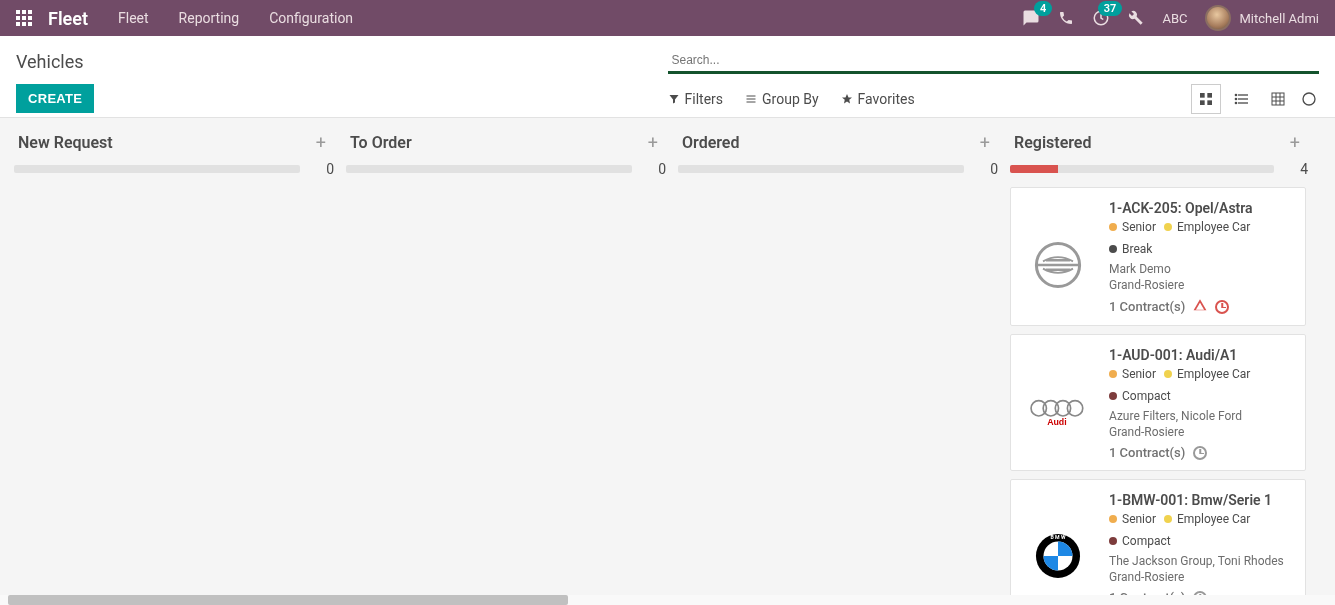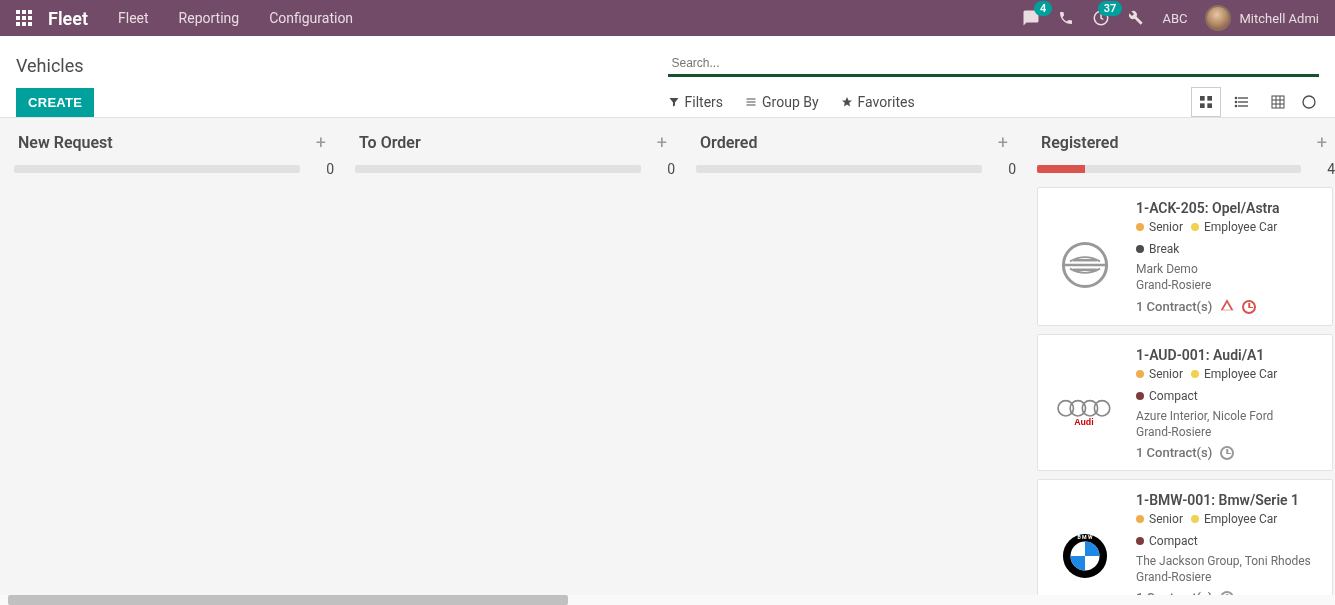--- a/index.html
+++ b/index.html
@@ -6,33 +6,33 @@
 body { font-family: -apple-system, BlinkMacSystemFont, "Segoe UI", Roboto, "Helvetica Neue", Arial, sans-serif; font-size: 13px; background: #f9f9f9; color: #4c4c4c; overflow: hidden; width: 1335px; height: 605px; }
 .topnav { background: #714b67; color: #fff; height: 36px; display: flex; align-items: center; padding: 0 16px; }
 .topnav .apps-grid { display: grid; grid-template-columns: repeat(3, 4px); grid-template-rows: repeat(3, 4px); gap: 2px; margin-right: 16px; cursor: pointer;}
 .topnav .apps-grid span { background: #fff; width:4px; height:4px; }
 .topnav .brand { font-size: 18px; font-weight: 600; margin-right: 30px; }
 .topnav .nav-item { color: #eadde1; margin-right: 30px; cursor: pointer; font-size: 14px; }
 .topnav .spacer { flex: 1; }
 .topnav .right-item { margin-left: 18px; display: flex; align-items: center; position: relative; cursor: pointer; color: #eadde1; }
 .badge { position: absolute; top: -8px; right: -12px; background: #00a09d; color: #fff; border-radius: 10px; padding: 1px 6px; font-size: 11px; font-weight: 600;}
 .avatar { width: 26px; height: 26px; border-radius: 50%; background: radial-gradient(circle at 45% 35%, #e8c8a0 0%, #a97f5f 60%, #6a4c35 100%); border: 2px solid #8a6e62; margin-right: 8px;}
-.subheader { background: #fff; border-bottom: 1px solid #e2e2e2; padding: 10px 16px 0; display: flex; align-items: flex-end; height: 82px; }
+.subheader { background: #fff; border-bottom: 1px solid #e2e2e2; padding: 10px 16px 0; display: flex; align-items: center; height: 82px; }
 .subheader .left { flex: 0 0 50%; }
 .subheader .title { font-size: 18px; color: #4c4c4c; margin-bottom: 12px; font-weight: 400;}
 .create-btn { background: #00a09d; color: #fff; border: none; padding: 7px 12px; font-weight: 700; letter-spacing: .3px; cursor: pointer; font-size: 13px;}
 .subheader .right { flex: 1; display: flex; flex-direction: column; }
 .searchbox { border: none; border-bottom: 3px solid #14532d; outline: none; width: 100%; font-size: 12px; padding: 4px 4px; background: transparent;}
 .controls-row { display: flex; align-items: center; margin-top: 10px; }
 .ctrl { display: flex; align-items: center; margin-right: 22px; cursor: pointer; color: #4c4c4c; font-size: 14px;}
 .ctrl svg, .ctrl .ic { margin-right: 5px; }
 .view-switch { margin-left: auto; display: flex; gap: 6px; align-items: center; }
 .view-btn { width: 30px; height: 30px; display:flex; align-items:center; justify-content:center; cursor:pointer; border:1px solid transparent; color:#4c4c4c;}
 .view-btn.active { border:1px solid #ccc; background:#fff;}
-.board { display: flex; padding: 10px 0 0 8px; height: calc(605px - 46px - 82px); overflow-x:auto; overflow-y:hidden; background:#f5f5f5;gap:9px;}
+.board { display: flex; padding: 10px 0 0 8px; height: calc(605px - 46px - 82px); overflow-x:auto; overflow-y:hidden; background:#f5f5f5;}
 .column { flex: 0 0 332px; padding: 0 6px; display:flex; flex-direction:column;}
 .col-header { display:flex; align-items:center; padding: 4px 4px 6px; }
 .col-title { font-size: 16px; font-weight: 600; color:#4c4c4c; flex:1;}
 .col-add { color:#9a9a9a; font-size:18px; cursor:pointer; padding:0 4px;}
 .col-meter { display:flex; align-items:center; margin: 2px 0 10px;}
 .meter-bar { flex:1; height:8px; background:#e1e1e1; border-radius:2px; position:relative; overflow:hidden;}
 .meter-fill { position:absolute; left:0; top:0; bottom:0; background:#d9534f; }
 .col-count { margin-left: 14px; color:#4c4c4c; width:20px; text-align:right; font-size:14px;}
 .cards { overflow-y:auto; flex:1; padding-right:2px; }
 .card { background:#fff; border:1px solid #e2e2e2; border-radius:2px; margin-bottom: 8px; padding: 12px 12px 10px; display:flex; cursor:pointer;}
@@ -283,21 +283,21 @@
               </span>
             <span class="tag">
                 <span class="dot" style="background:#f0d24e"></span>
                 <span>Employee Car</span>
               </span>
             <span class="tag">
                 <span class="dot" style="background:#7d3c3c"></span>
                 <span>Compact</span>
               </span>
           </div>
-          <div class="meta">Azure Interior, Nicole Ford</div>
+          <div class="meta">Azure Filters, Nicole Ford</div>
           <div class="meta">Grand-Rosiere</div>
           <div class="contracts">
             <span class="link">1 Contract(s)</span>
             <span class="clock"></span>
           </div>
         </div>
       </div>
 
       <div class="card">
         <div class="logo">

